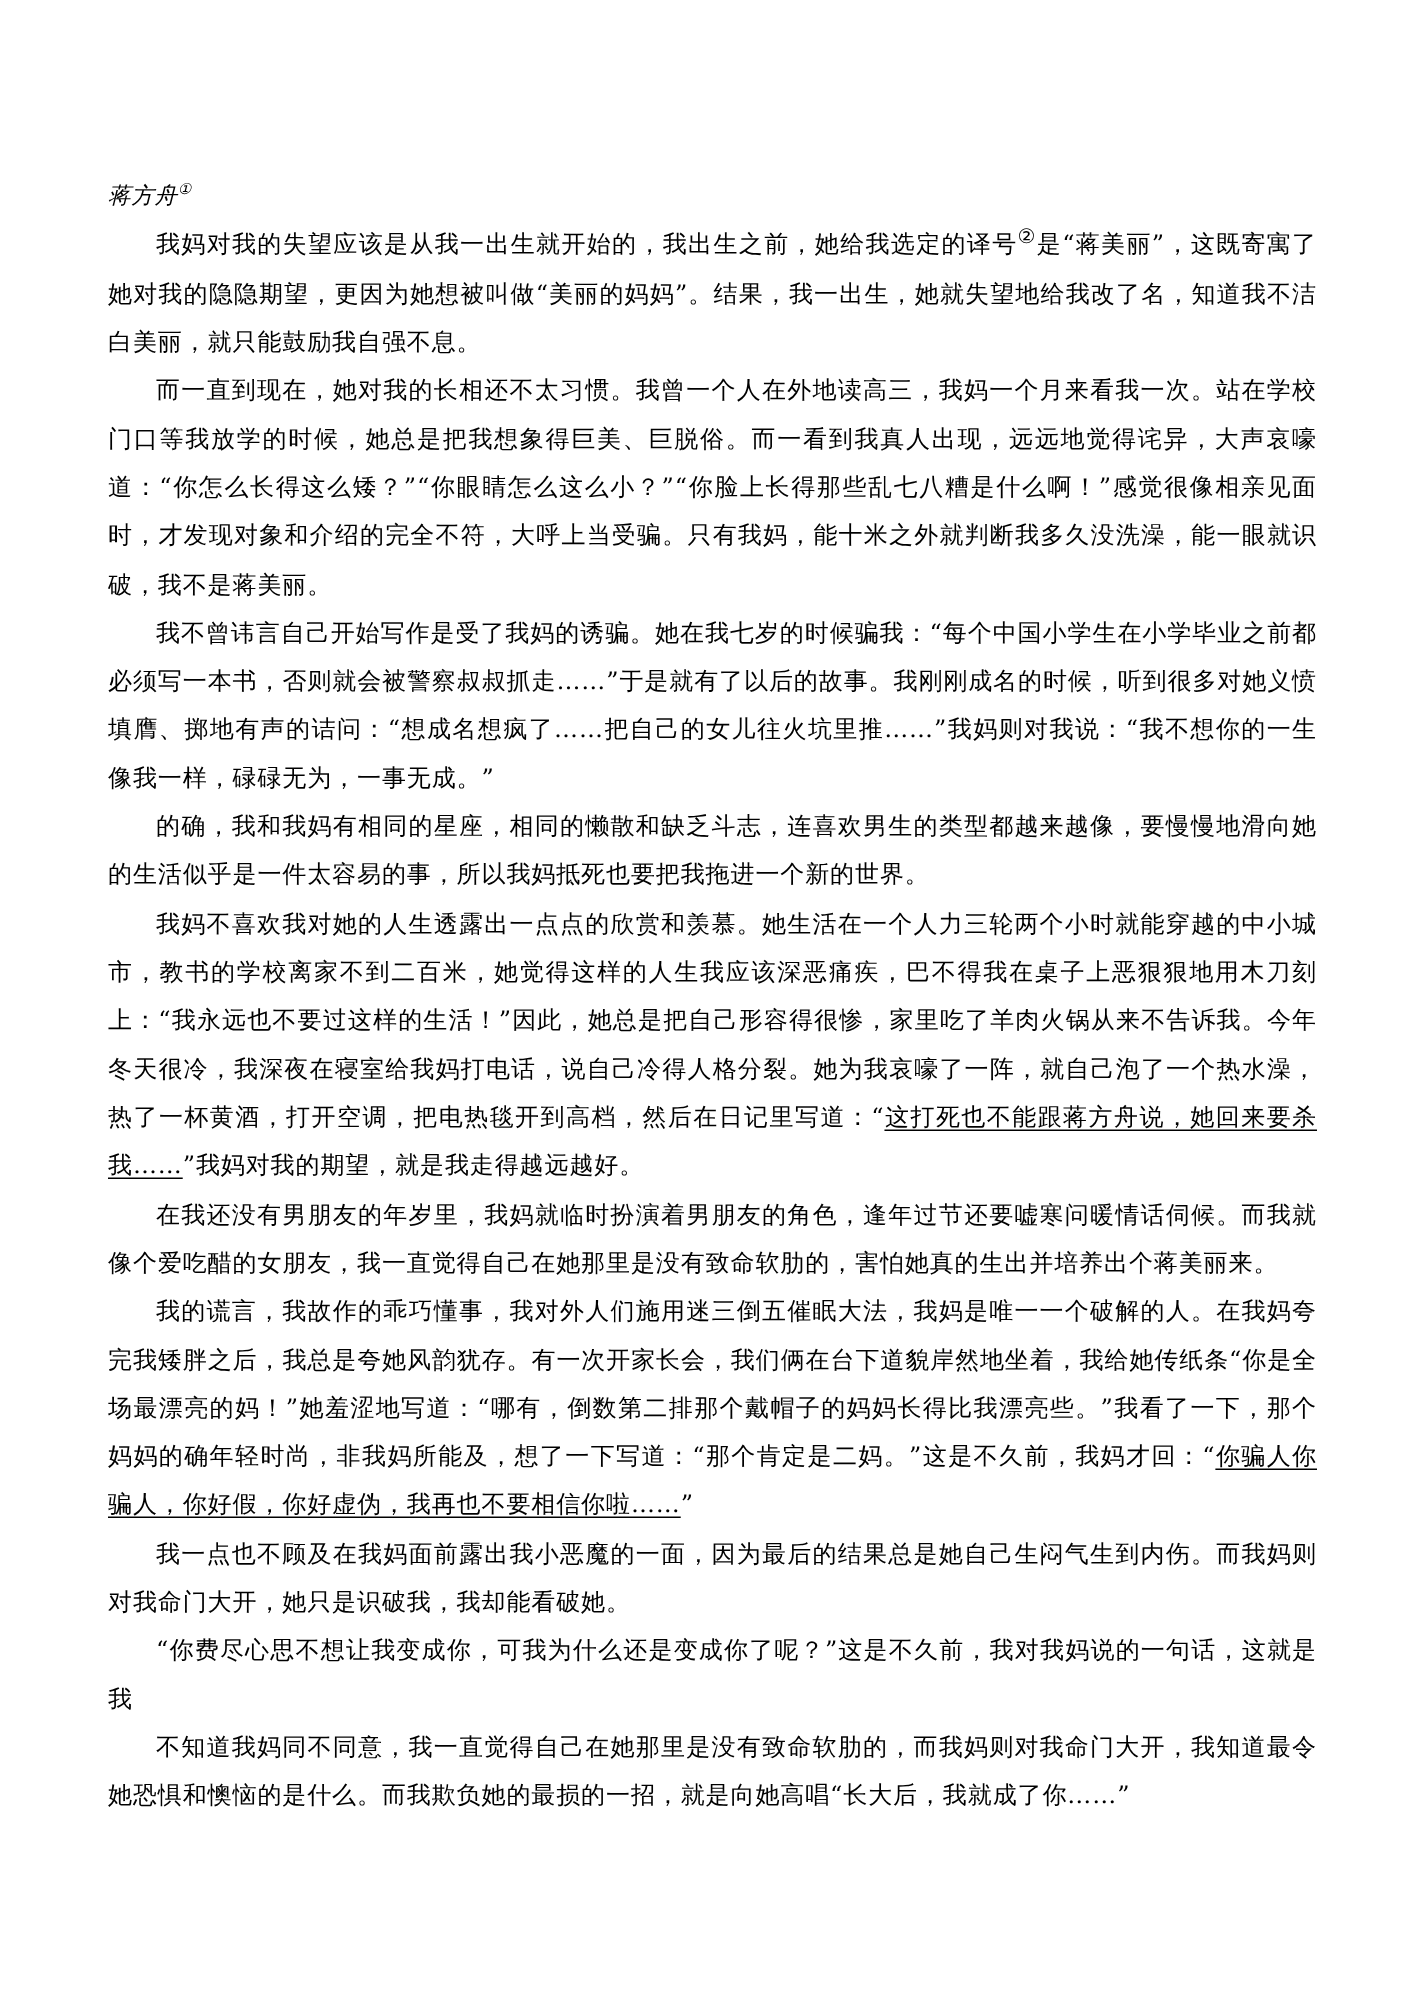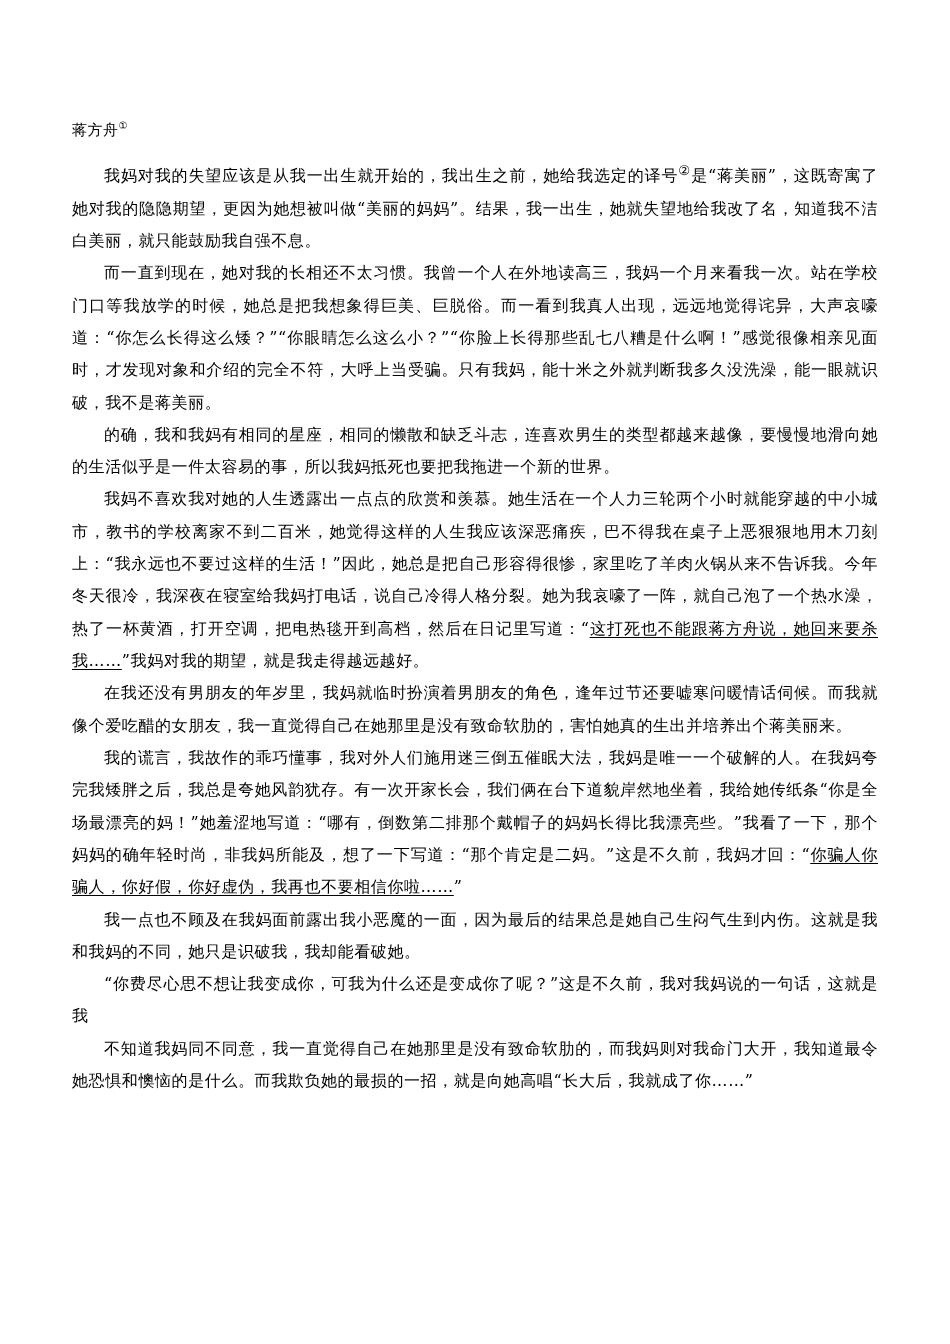--- a/index.html
+++ b/index.html
@@ -17,22 +17,23 @@
     position: relative;
     width: 950px;
     height: 1344px;
     box-sizing: border-box;
     padding: 118px 72px 40px 72px;
     background: #ffffff;
   }
   .author-line {
     font-size: 15px;
     line-height: 1.6;
-    margin: 0 0 16px 0;
+    margin: 0 0 4px 0;
     letter-spacing: 0.5px;
+    font-style: italic;
   }
   .author-line sup {
     font-size: 10px;
     vertical-align: super;
   }
   .para {
     font-size: 16px;
     line-height: 2.02;
     margin: 0;
     text-align: justify;
@@ -50,22 +51,23 @@
 
 <div class="page">
 
   <div class="author-line">
     <span>蒋方舟</span><sup>①</sup>
   </div>
 
   <div id="body-text">
       <p class="para"><span>我妈对我的失望应该是从我一出生就开始的，我出生之前，她给我选定的译号</span><sup>②</sup><span>是“蒋美丽”，这既寄寓了她对我的隐隐期望，更因为她想被叫做“美丽的妈妈”。结果，我一出生，她就失望地给我改了名，知道我不洁白美丽，就只能鼓励我自强不息。</span></p>
       <p class="para"><span>而一直到现在，她对我的长相还不太习惯。我曾一个人在外地读高三，我妈一个月来看我一次。站在学校门口等我放学的时候，她总是把我想象得巨美、巨脱俗。而一看到我真人出现，远远地觉得诧异，大声哀嚎道：“你怎么长得这么矮？”“你眼睛怎么这么小？”“你脸上长得那些乱七八糟是什么啊！”感觉很像相亲见面时，才发现对象和介绍的完全不符，大呼上当受骗。只有我妈，能十米之外就判断我多久没洗澡，能一眼就识破，我不是蒋美丽。</span></p>
+      <p class="para"><span>我不曾讳言自己开始写作是受了我妈的诱骗。她在我七岁的时候骗我：“每个中国小学生在小学毕业之前都必须写一本书，否则就会被警察叔叔抓走……”于是就有了以后的故事。我刚刚成名的时候，听到很多对她义愤填膺、掷地有声的诘问：“想成名想疯了……把自己的女儿往火坑里推……”我妈则对我说：“我不想你的一生像我一样，碌碌无为，一事无成。”</span></p>
       <p class="para"><span>的确，我和我妈有相同的星座，相同的懒散和缺乏斗志，连喜欢男生的类型都越来越像，要慢慢地滑向她的生活似乎是一件太容易的事，所以我妈抵死也要把我拖进一个新的世界。</span></p>
       <p class="para"><span>我妈不喜欢我对她的人生透露出一点点的欣赏和羡慕。她生活在一个人力三轮两个小时就能穿越的中小城市，教书的学校离家不到二百米，她觉得这样的人生我应该深恶痛疾，巴不得我在桌子上恶狠狠地用木刀刻上：“我永远也不要过这样的生活！”因此，她总是把自己形容得很惨，家里吃了羊肉火锅从来不告诉我。今年冬天很冷，我深夜在寝室给我妈打电话，说自己冷得人格分裂。她为我哀嚎了一阵，就自己泡了一个热水澡，热了一杯黄酒，打开空调，把电热毯开到高档，然后在日记里写道：“</span><span class="u">这打死也不能跟蒋方舟说，她回来要杀我……</span><span>”我妈对我的期望，就是我走得越远越好。</span></p>
       <p class="para"><span>在我还没有男朋友的年岁里，我妈就临时扮演着男朋友的角色，逢年过节还要嘘寒问暖情话伺候。而我就像个爱吃醋的女朋友，我一直觉得自己在她那里是没有致命软肋的，害怕她真的生出并培养出个蒋美丽来。</span></p>
       <p class="para"><span>我的谎言，我故作的乖巧懂事，我对外人们施用迷三倒五催眠大法，我妈是唯一一个破解的人。在我妈夸完我矮胖之后，我总是夸她风韵犹存。有一次开家长会，我们俩在台下道貌岸然地坐着，我给她传纸条“你是全场最漂亮的妈！”她羞涩地写道：“哪有，倒数第二排那个戴帽子的妈妈长得比我漂亮些。”我看了一下，那个妈妈的确年轻时尚，非我妈所能及，想了一下写道：“那个肯定是二妈。”这是不久前，我妈才回：“</span><span class="u">你骗人你骗人，你好假，你好虚伪，我再也不要相信你啦……</span><span>”</span></p>
-      <p class="para"><span>我一点也不顾及在我妈面前露出我小恶魔的一面，因为最后的结果总是她自己生闷气生到内伤。这就是我和我妈的不同，她只是识破我，我却能看破她。</span></p>
+      <p class="para"><span>我一点也不顾及在我妈面前露出我小恶魔的一面，因为最后的结果总是她自己生闷气生到内伤。而我妈则对我命门大开，她只是识破我，我却能看破她。</span></p>
       <p class="para"><span>“你费尽心思不想让我变成你，可我为什么还是变成你了呢？”这是不久前，我对我妈说的一句话，这就是我</span></p>
       <p class="para"><span>不知道我妈同不同意，我一直觉得自己在她那里是没有致命软肋的，而我妈则对我命门大开，我知道最令她恐惧和懊恼的是什么。而我欺负她的最损的一招，就是向她高唱“长大后，我就成了你……”</span></p>
     </div>
 
 </div>
 
 </body></html>

